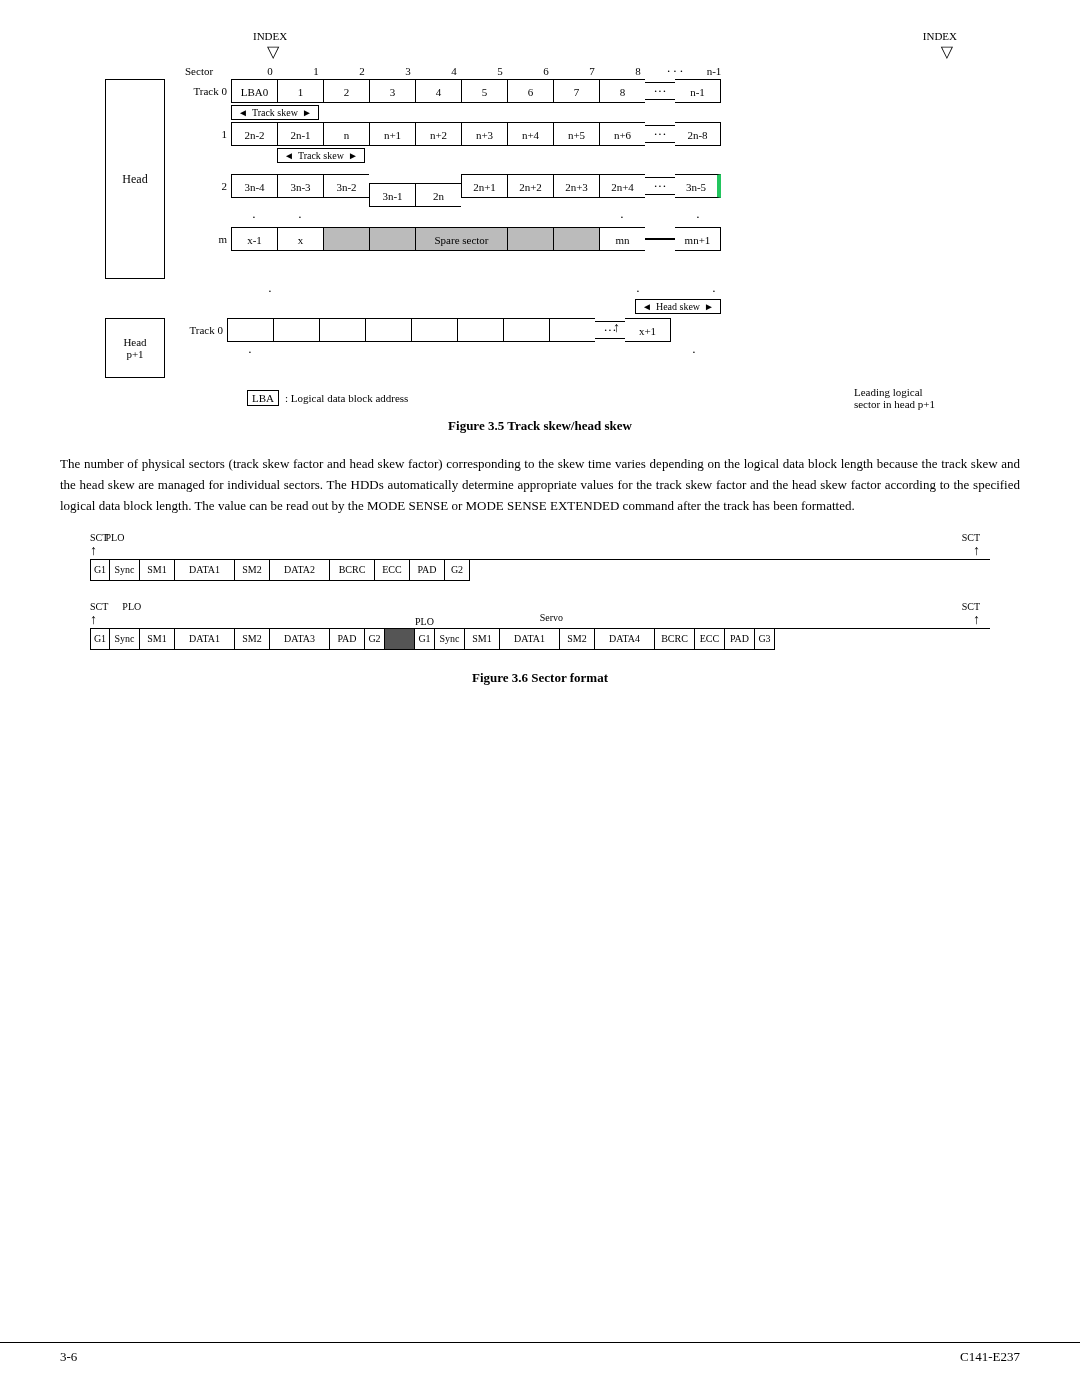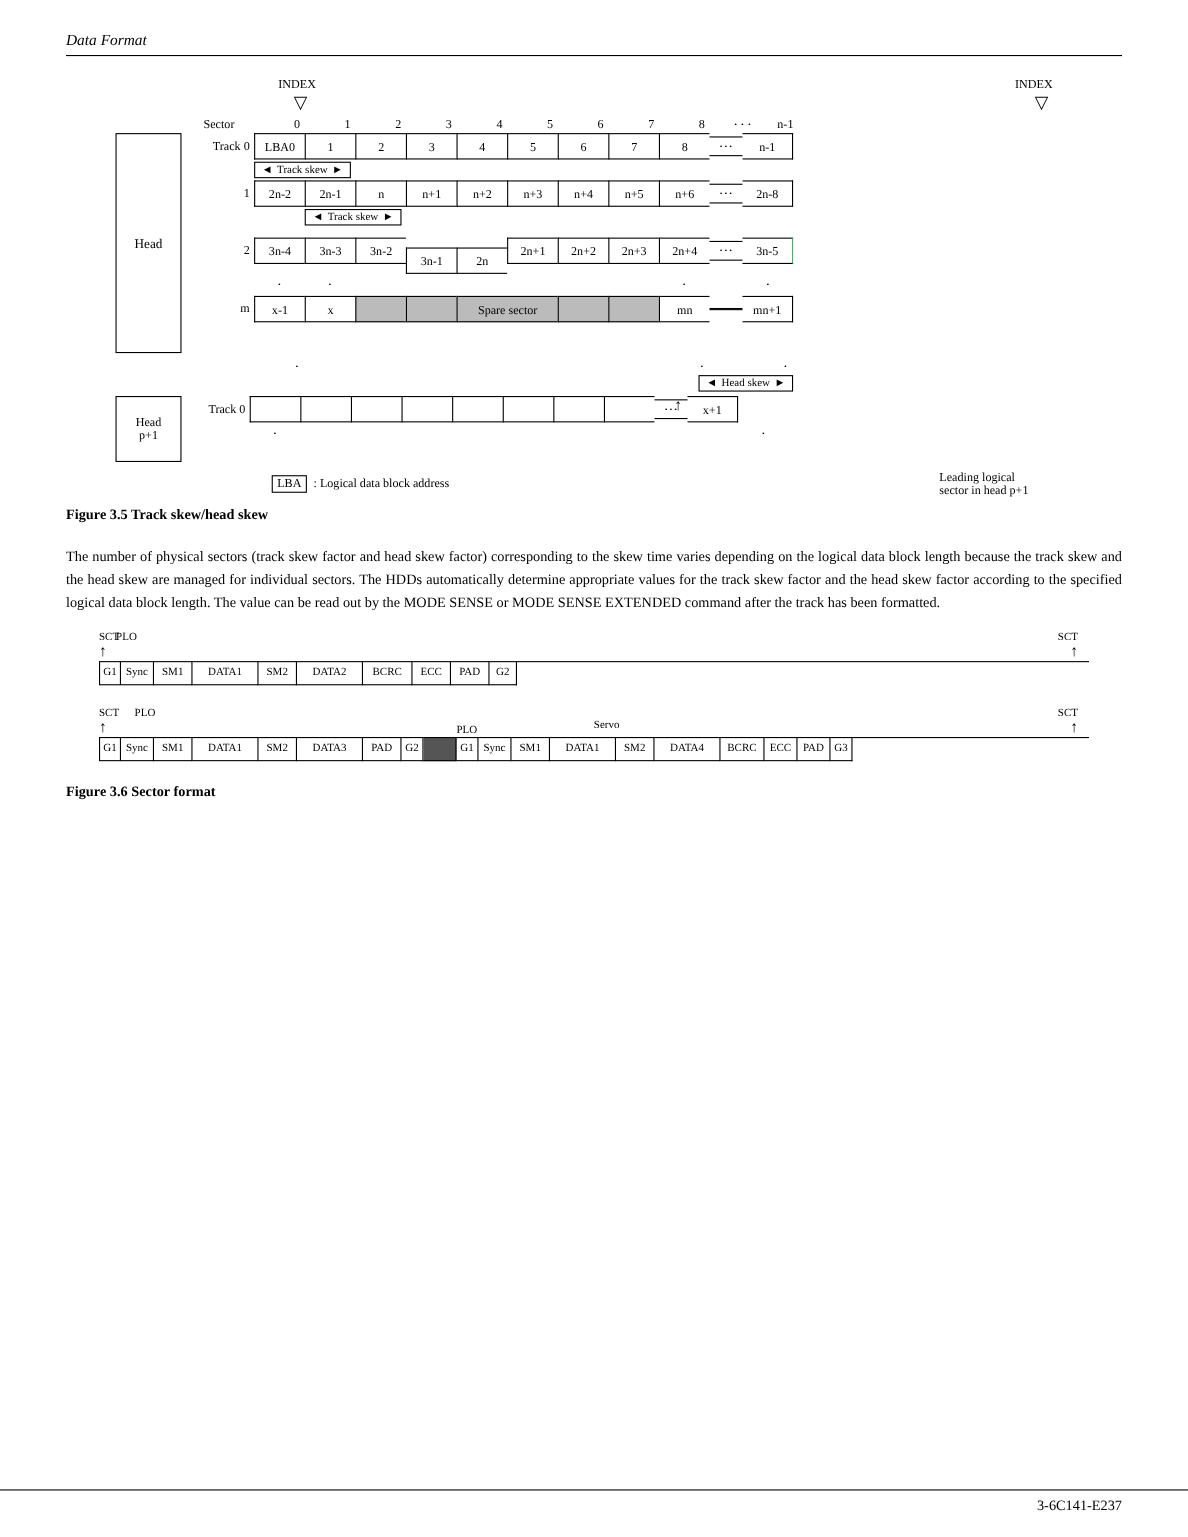--- a/index.html
+++ b/index.html
@@ -20,20 +20,21 @@
     }
     .page-header {
       font-style: italic;
       font-size: 14px;
       border-bottom: 1px solid #000;
       padding-bottom: 4px;
       margin-bottom: 20px;
     }
     
     .fig-caption {
+      text-align: center;
       font-weight: bold;
       font-size: 13px;
       margin: 8px 0 20px 0;
     }
     
     .body-text {
       font-size: 13px;
       line-height: 1.6;
       margin-bottom: 16px;
       text-align: justify;
@@ -61,23 +62,23 @@
     }
     .sector-cell.dark {
       background: #555;
     }
     
     .page-footer {
       position: absolute;
       bottom: 20px;
       left: 0;
       right: 0;
-      padding: 0 60px;
-      display: flex;
-      justify-content: flex-end;
+      padding: 12px 60px;
+      display: flex;
+      justify-content: space-between;
       border-top: 1px solid #000;
       padding-top: 6px;
       font-size: 13px;
     }
     
     .lba-legend {
       display: inline-flex;
       align-items: center;
       gap: 6px;
       font-size: 11px;
@@ -132,23 +133,20 @@
       display: flex;
       align-items: stretch;
       margin-bottom: 4px;
     }
   </style>
 </head>
 <body>
 
 <div class="page">
 
-  <div class="page-header">
-    <span>Data Format</span>
-  </div>
 
   <div class="diagram-35">
 
     <div style="display:flex; justify-content:space-between; margin-left:148px; margin-right:0; margin-bottom:0;">
       <span style="font-size:11px; margin-left:0px;">INDEX</span>
       <span style="font-size:11px; margin-right:18px;">INDEX</span>
     </div>
 
     <div style="display:flex; justify-content:space-between; margin-left:148px; margin-right:0; margin-bottom:2px;">
       <span style="font-size:16px; margin-left:14px;">▽</span>
@@ -231,21 +229,21 @@
           <div class="d35-cell" style="width:46px; border-right:none;">3n-4</div>
           <div class="d35-cell" style="width:46px; border-right:none;">3n-3</div>
           <div class="d35-cell" style="width:46px; border-right:none;">3n-2</div>
           <div class="d35-cell" style="width:46px; border-right:none;margin-top:18px;">3n-1</div>
           <div class="d35-cell" style="width:46px; border-right:none;margin-top:18px;">2n</div>
           <div class="d35-cell" style="width:46px; border-right:none;">2n+1</div>
           <div class="d35-cell" style="width:46px; border-right:none;">2n+2</div>
           <div class="d35-cell" style="width:46px; border-right:none;">2n+3</div>
           <div class="d35-cell" style="width:46px; border-right:none;">2n+4</div>
           <div style="width:30px; text-align:center; font-size:13px; border-top:1px solid #000; border-bottom:1px solid #000;">···</div>
-          <div class="d35-cell" style="width:46px; border-left:none; border-right:1px solid #22c55e;">3n-5</div>
+          <div class="d35-cell" style="width:46px; border-left:none; border-right:4px solid #22c55e;">3n-5</div>
         </div>
 
         <div style="display:flex; align-items:center; margin-left:62px; height:20px;">
           <div style="width:46px; text-align:center; font-size:13px;">·</div>
           <div style="width:46px; text-align:center; font-size:13px;">·</div>
           <div style="width:46px; text-align:center;"></div>
           <div style="width:46px; text-align:center;"></div>
           <div style="width:46px; text-align:center;"></div>
           <div style="width:46px; text-align:center;"></div>
           <div style="width:46px; text-align:center;"></div>

